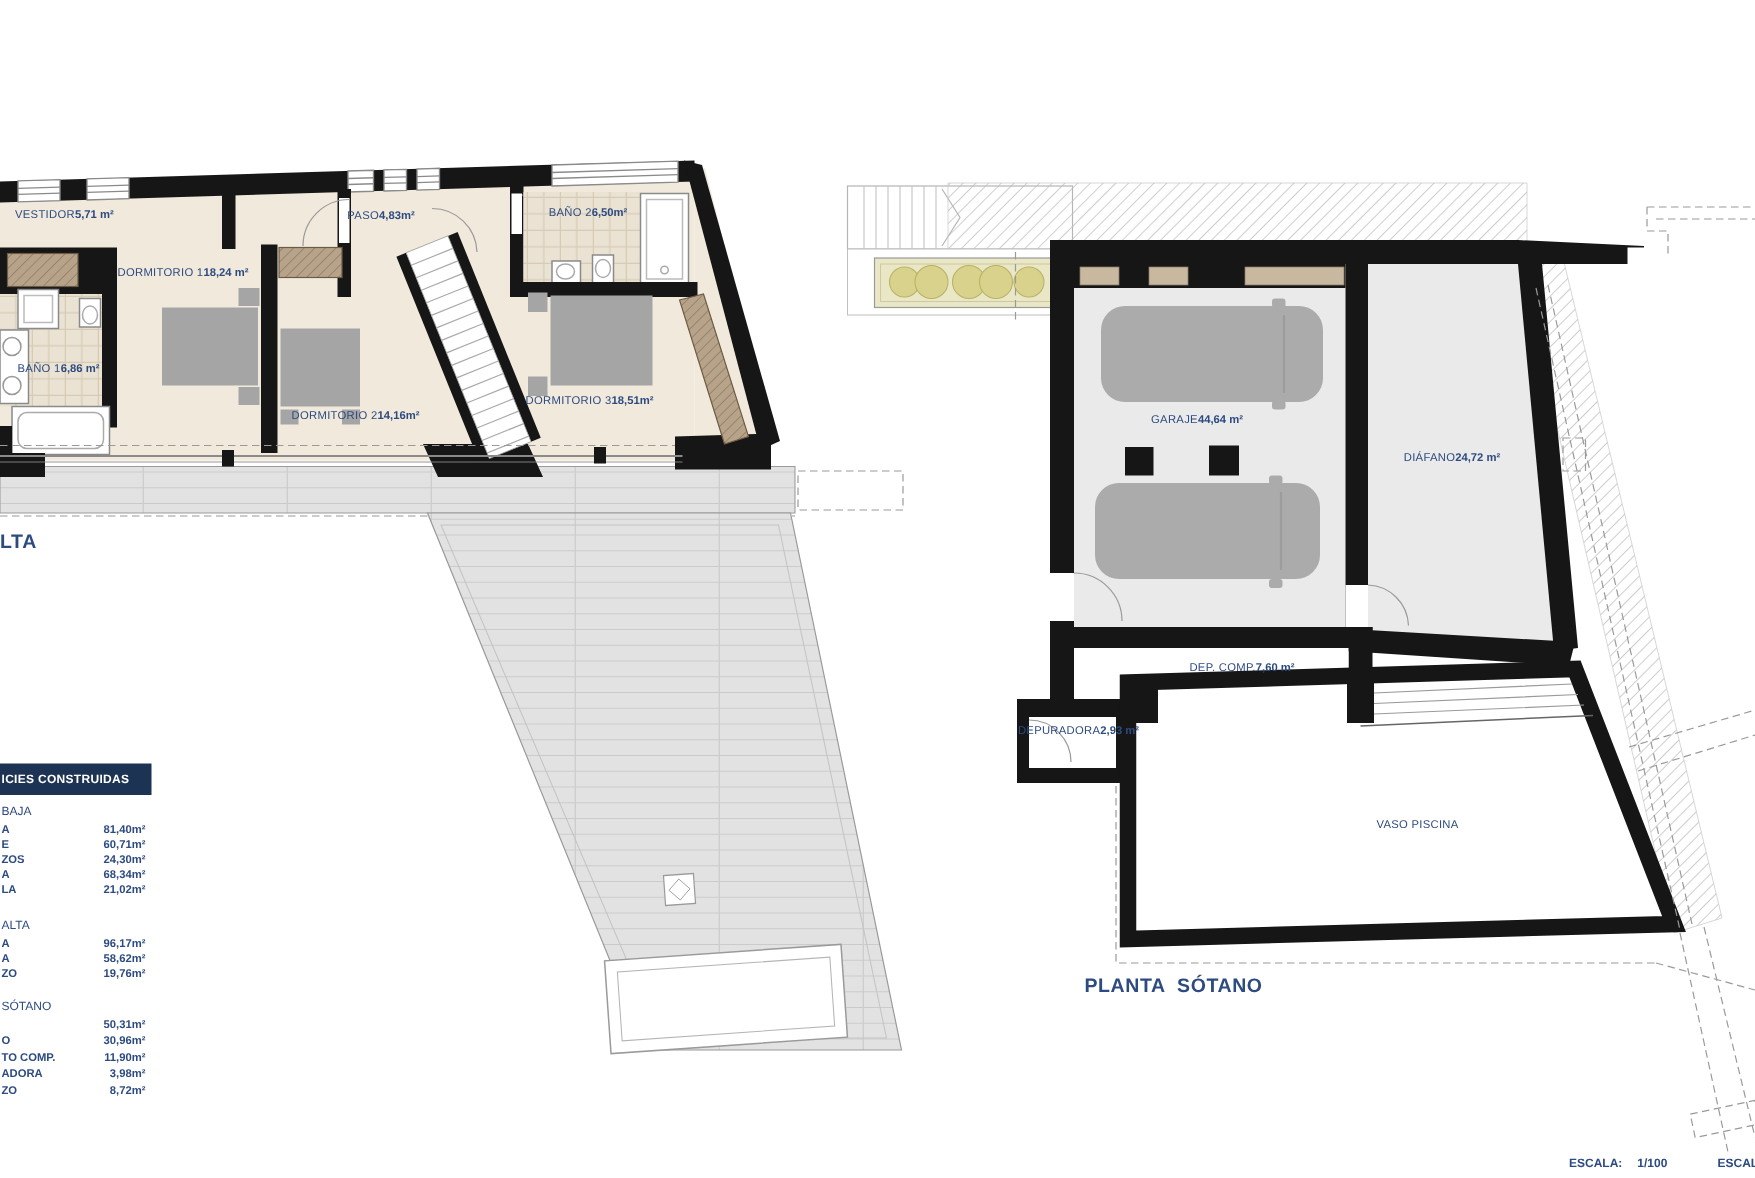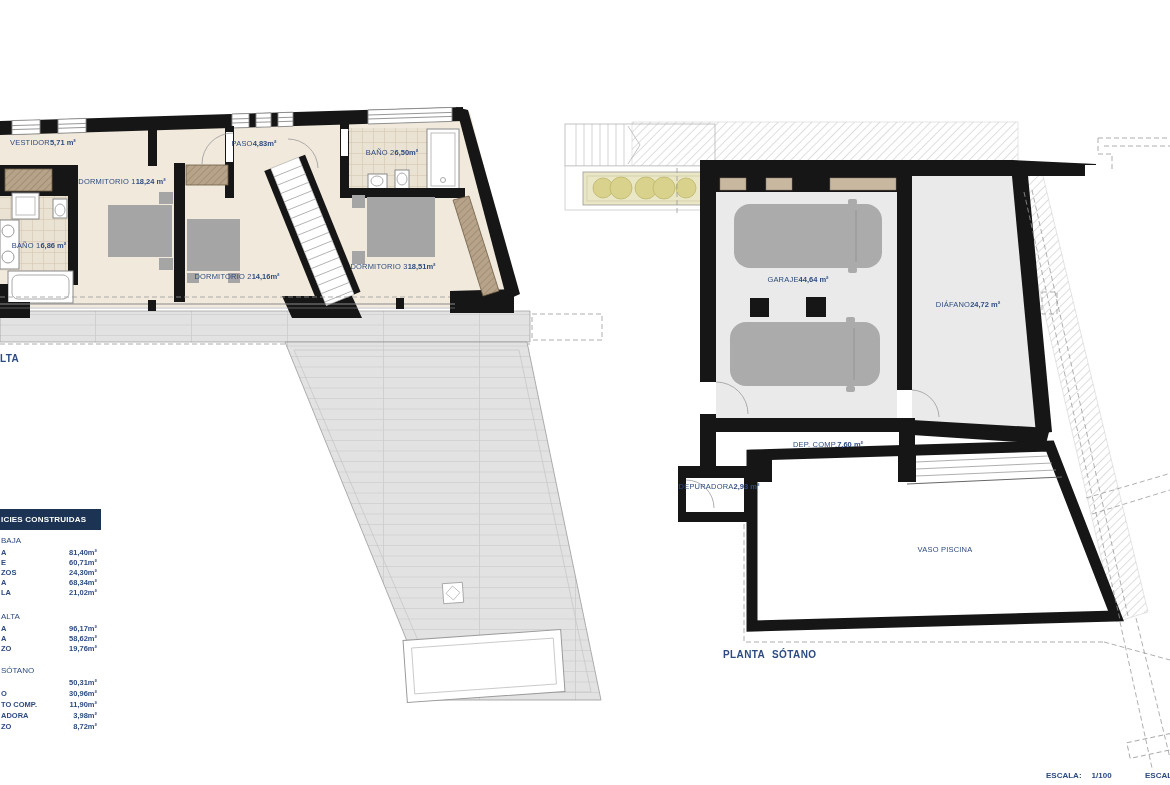--- a/index.html
+++ b/index.html
@@ -9,21 +9,21 @@
   .dash{fill:none;stroke:#9a9a9a;stroke-width:0.8;stroke-dasharray:5 3;}
   .thin{fill:none;stroke:#9a9a9a;stroke-width:0.8;}
 
   .rlabel{position:absolute;display:flex;flex-direction:row;align-items:center;
           transform:translateX(-50%);color:var(--label_blue);white-space:nowrap;
           font-size:7.5px;line-height:9px;text-align:center;}
   .rlabel .rname{font-weight:normal;letter-spacing:.2px;}
   .rlabel .rarea{font-weight:bold;text-align:center;}
   .rlabel.left-align{transform:none;align-items:flex-start;text-align:left;}
 
-  .plan-title{position:absolute;color:var(--label_blue);font-weight:bold;font-size:10px;
+  .plan-title{position:absolute;color:var(--label_blue);font-weight:bold;font-size:13px;
               white-space:nowrap;word-spacing:4px;letter-spacing:.4px;}
 
   .theader{position:absolute;left:-46px;top:509px;width:147px;height:21px;
            background:var(--table_header_bg);display:flex;align-items:center;}
   .theader span{color:#fff;font-weight:bold;font-size:8px;letter-spacing:.2px;
                 padding-left:47px;white-space:nowrap;}
   .tsec{position:absolute;left:1px;color:var(--label_blue);font-weight:normal;font-size:8px;
         white-space:nowrap;}
   .trows{position:absolute;left:1px;width:96px;}
   .trow{display:flex;justify-content:space-between;color:var(--label_blue);
@@ -280,21 +280,21 @@
   <span class="rarea">6,86 m²</span>
 </div>
 <div class="rlabel" style="left:122px;top:177px">
   <span class="rname">DORMITORIO 1</span>
   <span class="rarea">18,24 m²</span>
 </div>
 <div class="rlabel" style="left:254px;top:139px">
   <span class="rname">PASO</span>
   <span class="rarea">4,83m²</span>
 </div>
-<div class="rlabel" style="left:392px;top:148px">
+<div class="rlabel" style="left:392px;top:137px">
   <span class="rname">BAÑO 2</span>
   <span class="rarea">6,50m²</span>
 </div>
 <div class="rlabel" style="left:237px;top:272px">
   <span class="rname">DORMITORIO 2</span>
   <span class="rarea">14,16m²</span>
 </div>
 <div class="rlabel" style="left:393px;top:262px">
   <span class="rname">DORMITORIO 3</span>
   <span class="rarea">18,51m²</span>

